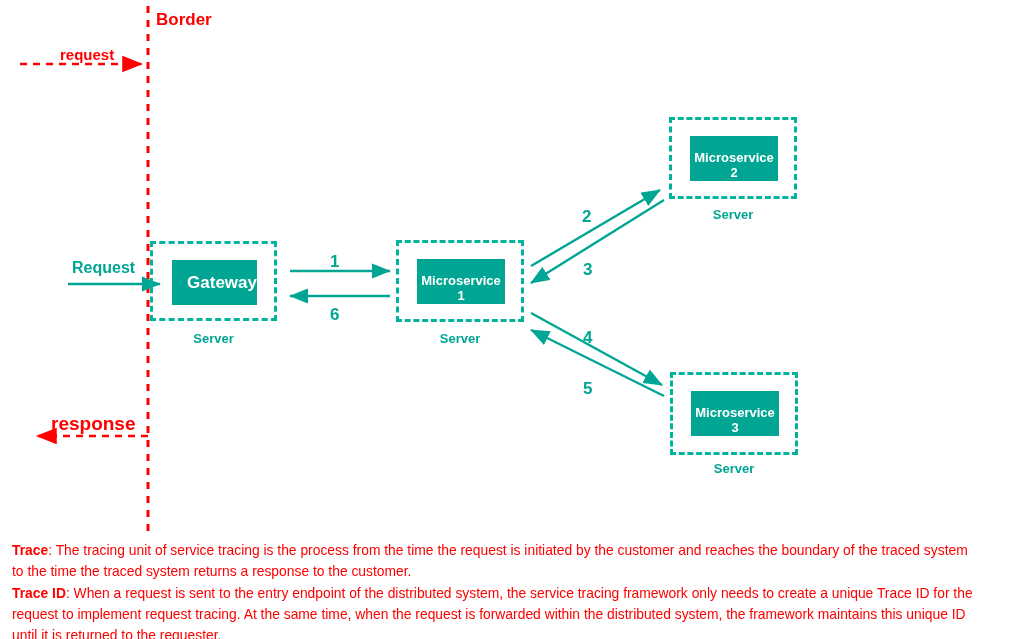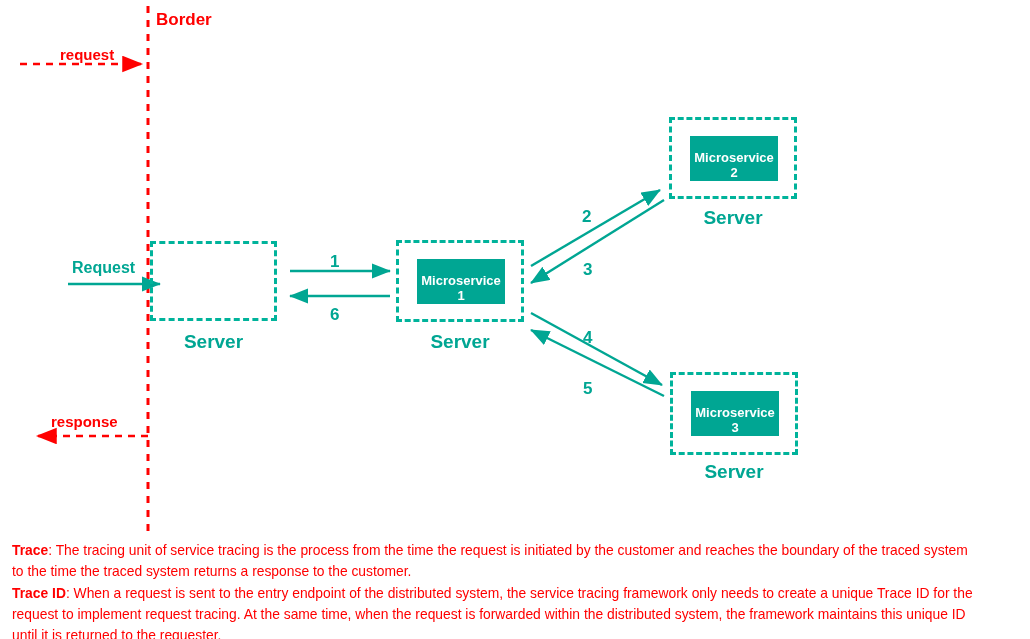--- a/index.html
+++ b/index.html
@@ -46,21 +46,21 @@
     align-items: center;
     justify-content: flex-end;
     text-align: center;
     line-height: 1.15;
     box-sizing: border-box;
   }
   .server-caption {
     position: absolute;
     color: #00a693;
     font-weight: bold;
-    font-size: 19px;
+    font-size: 13px;
     text-align: center;
     white-space: nowrap;
   }
 
   
   .teal-label {
     position: absolute;
     color: #00a693;
     font-weight: bold;
     white-space: nowrap;
@@ -133,25 +133,26 @@
 
     <line x1="531" y1="313" x2="662" y2="385" stroke="#00a693" stroke-width="2.4" marker-end="url(#arrow-teal)"></line>
 
     <line x1="664" y1="396" x2="531" y2="330" stroke="#00a693" stroke-width="2.4" marker-end="url(#arrow-teal)"></line>
   </svg>
 
   <div class="red-label" style="left:156px; top:10px; font-size:17px;">Border</div>
 
   <div class="red-label" style="left:60px; top:46px; font-size:15px;">request</div>
 
-  <div class="red-label" style="left:51px; top:413px; font-size:15px;">response</div>
+  <div class="red-label" style="left:51px; top:413px; font-size:19px;">response</div>
 
   <div class="teal-label" style="left:72px; top:259px; font-size:16px;">Request</div>
 
   <div class="server-box" style="left:150px; top:241px; width:127px; height:80px;"></div>
+  <div class="service-chip" style="left:172px; top:260px; width:85px; height:45px; font-size:17px;">Gateway</div>
   <div class="server-caption" style="left:150px; top:331px; width:127px;">Server</div>
 
   <div class="server-box" style="left:396px; top:240px; width:128px; height:82px;"></div>
   <div class="service-chip" style="left:417px; top:259px; width:88px; height:45px; font-size:13px; flex-direction:column;">
     <span>Microservice</span>
     <span>1</span>
   </div>
   <div class="server-caption" style="left:396px; top:331px; width:128px;">Server</div>
 
   <div class="server-box" style="left:669px; top:117px; width:128px; height:82px;"></div>

